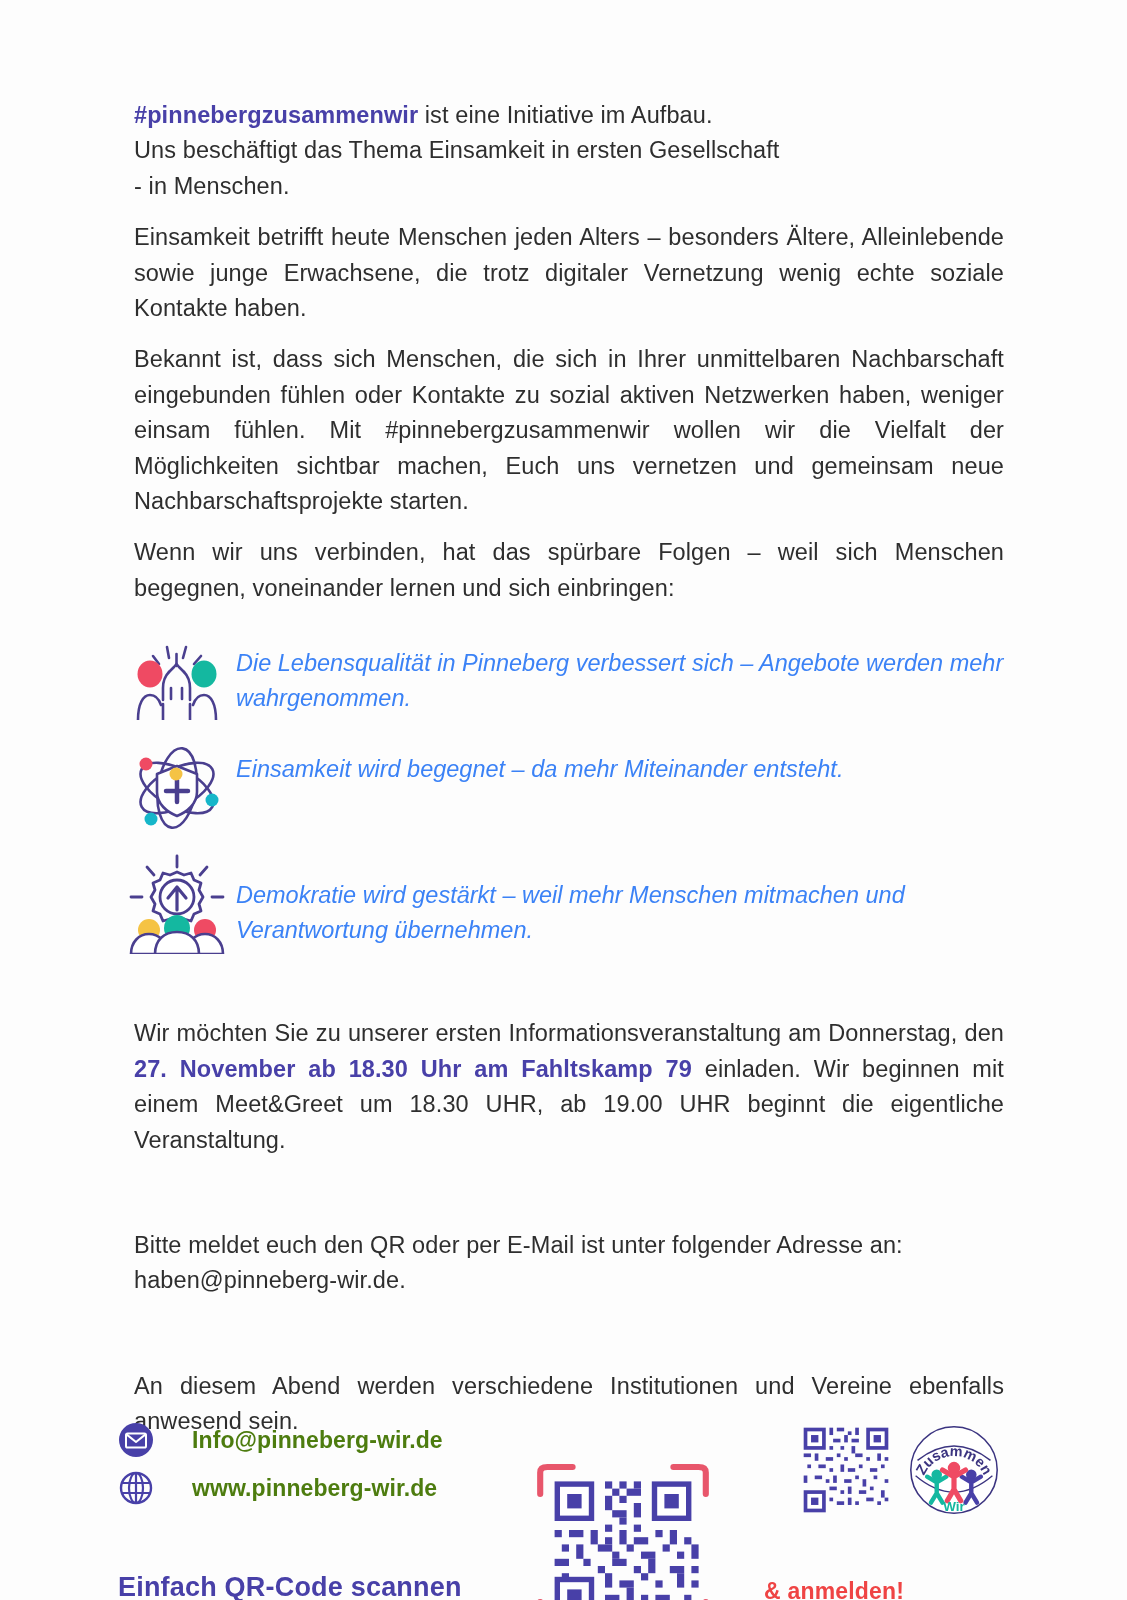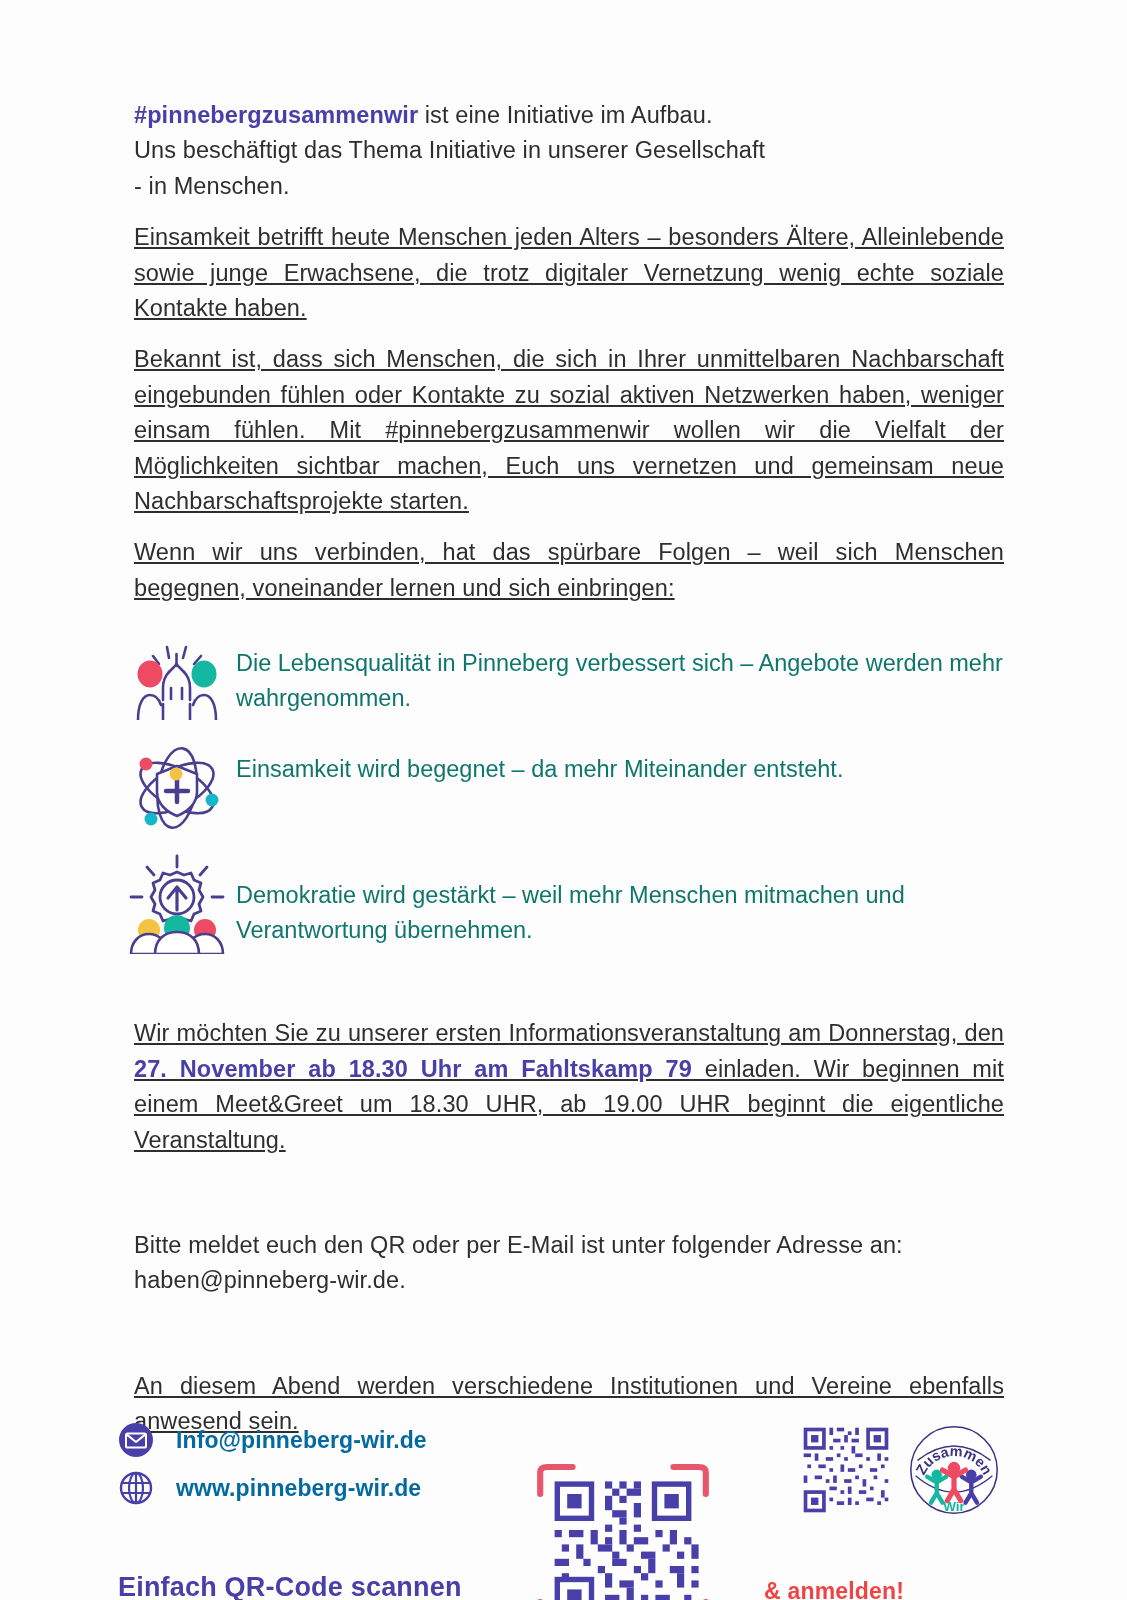--- a/index.html
+++ b/index.html
@@ -32,21 +32,20 @@
   .para {
     font-size: 23.5px;
     line-height: 35.4px;
     color: #2e2e2e;
     margin: 16px;
     letter-spacing: 0.1px;
   }
   .para.justify-all {
     text-align: justify;
     text-align-last: left;
-    text-decoration: underline;
   }
   .accent-bold {
     color: #4840a8;
     font-weight: bold;
   }
   .block-gap-md { height: 26px; }
   .block-gap-lg { height: 38px; }
 
   
   .benefits {
@@ -61,22 +60,23 @@
     width: 118px;
     flex: 0 0 118px;
     display: flex;
     justify-content: center;
     align-items: flex-start;
     padding-top: 2px;
   }
   .benefit-text {
     font-size: 23.5px;
     line-height: 35px;
-    color: #0f766e;
+    color: #3b82f6;
     padding-top: 6px;
+    font-style: italic;
   }
   .benefit-row.r2 .benefit-text { padding-top: 12px; }
   .benefit-row.r3 .benefit-text { padding-top: 26px; }
 
   
   .qr-feature {
     position: relative;
     height: 205px;
     margin-top: 18px;
   }
@@ -127,22 +127,22 @@
   .footer-icon {
     width: 46px;
     flex: 0 0 46px;
     display: flex;
     align-items: center;
     justify-content: flex-start;
   }
   .footer-text {
     font-size: 23px;
     font-weight: bold;
-    color: #0369a1;
-    margin-left: 12px;
+    color: #4d7c0f;
+    margin-left: 28px;
     letter-spacing: 0.1px;
   }
   .footer-right {
     position: absolute;
     left: 682px;
     top: 6px;
     display: flex;
     align-items: center;
   }
   .footer-qr {
@@ -158,21 +158,21 @@
 </style>
 </head>
 <body>
 
 <div class="page">
 
   <div class="content">
 
     <p class="para">
       <span class="accent-bold">#pinnebergzusammenwir</span><span> ist eine Initiative im Aufbau.</span><br>
-      <span>Uns beschäftigt das Thema Initiative in unserer Gesellschaft</span><br>
+      <span>Uns beschäftigt das Thema Einsamkeit in ersten Gesellschaft</span><br>
       <span>- in Menschen.</span>
     </p>
 
     <p class="para justify-all">Einsamkeit betrifft heute Menschen jeden Alters – besonders Ältere, Alleinlebende sowie junge Erwachsene, die trotz digitaler Vernetzung wenig echte soziale Kontakte haben.</p>
 
     <p class="para justify-all">Bekannt ist, dass sich Menschen, die sich in Ihrer unmittelbaren Nachbarschaft eingebunden fühlen oder Kontakte zu sozial aktiven Netzwerken haben, weniger einsam fühlen. Mit #pinnebergzusammenwir wollen wir die Vielfalt der Möglichkeiten sichtbar machen, Euch uns vernetzen und gemeinsam neue Nachbarschaftsprojekte starten.</p>
 
     <p class="para justify-all">Wenn wir uns verbinden, hat das spürbare Folgen – weil sich Menschen begegnen, voneinander lernen und sich einbringen:</p>
 
     <div class="benefits">

